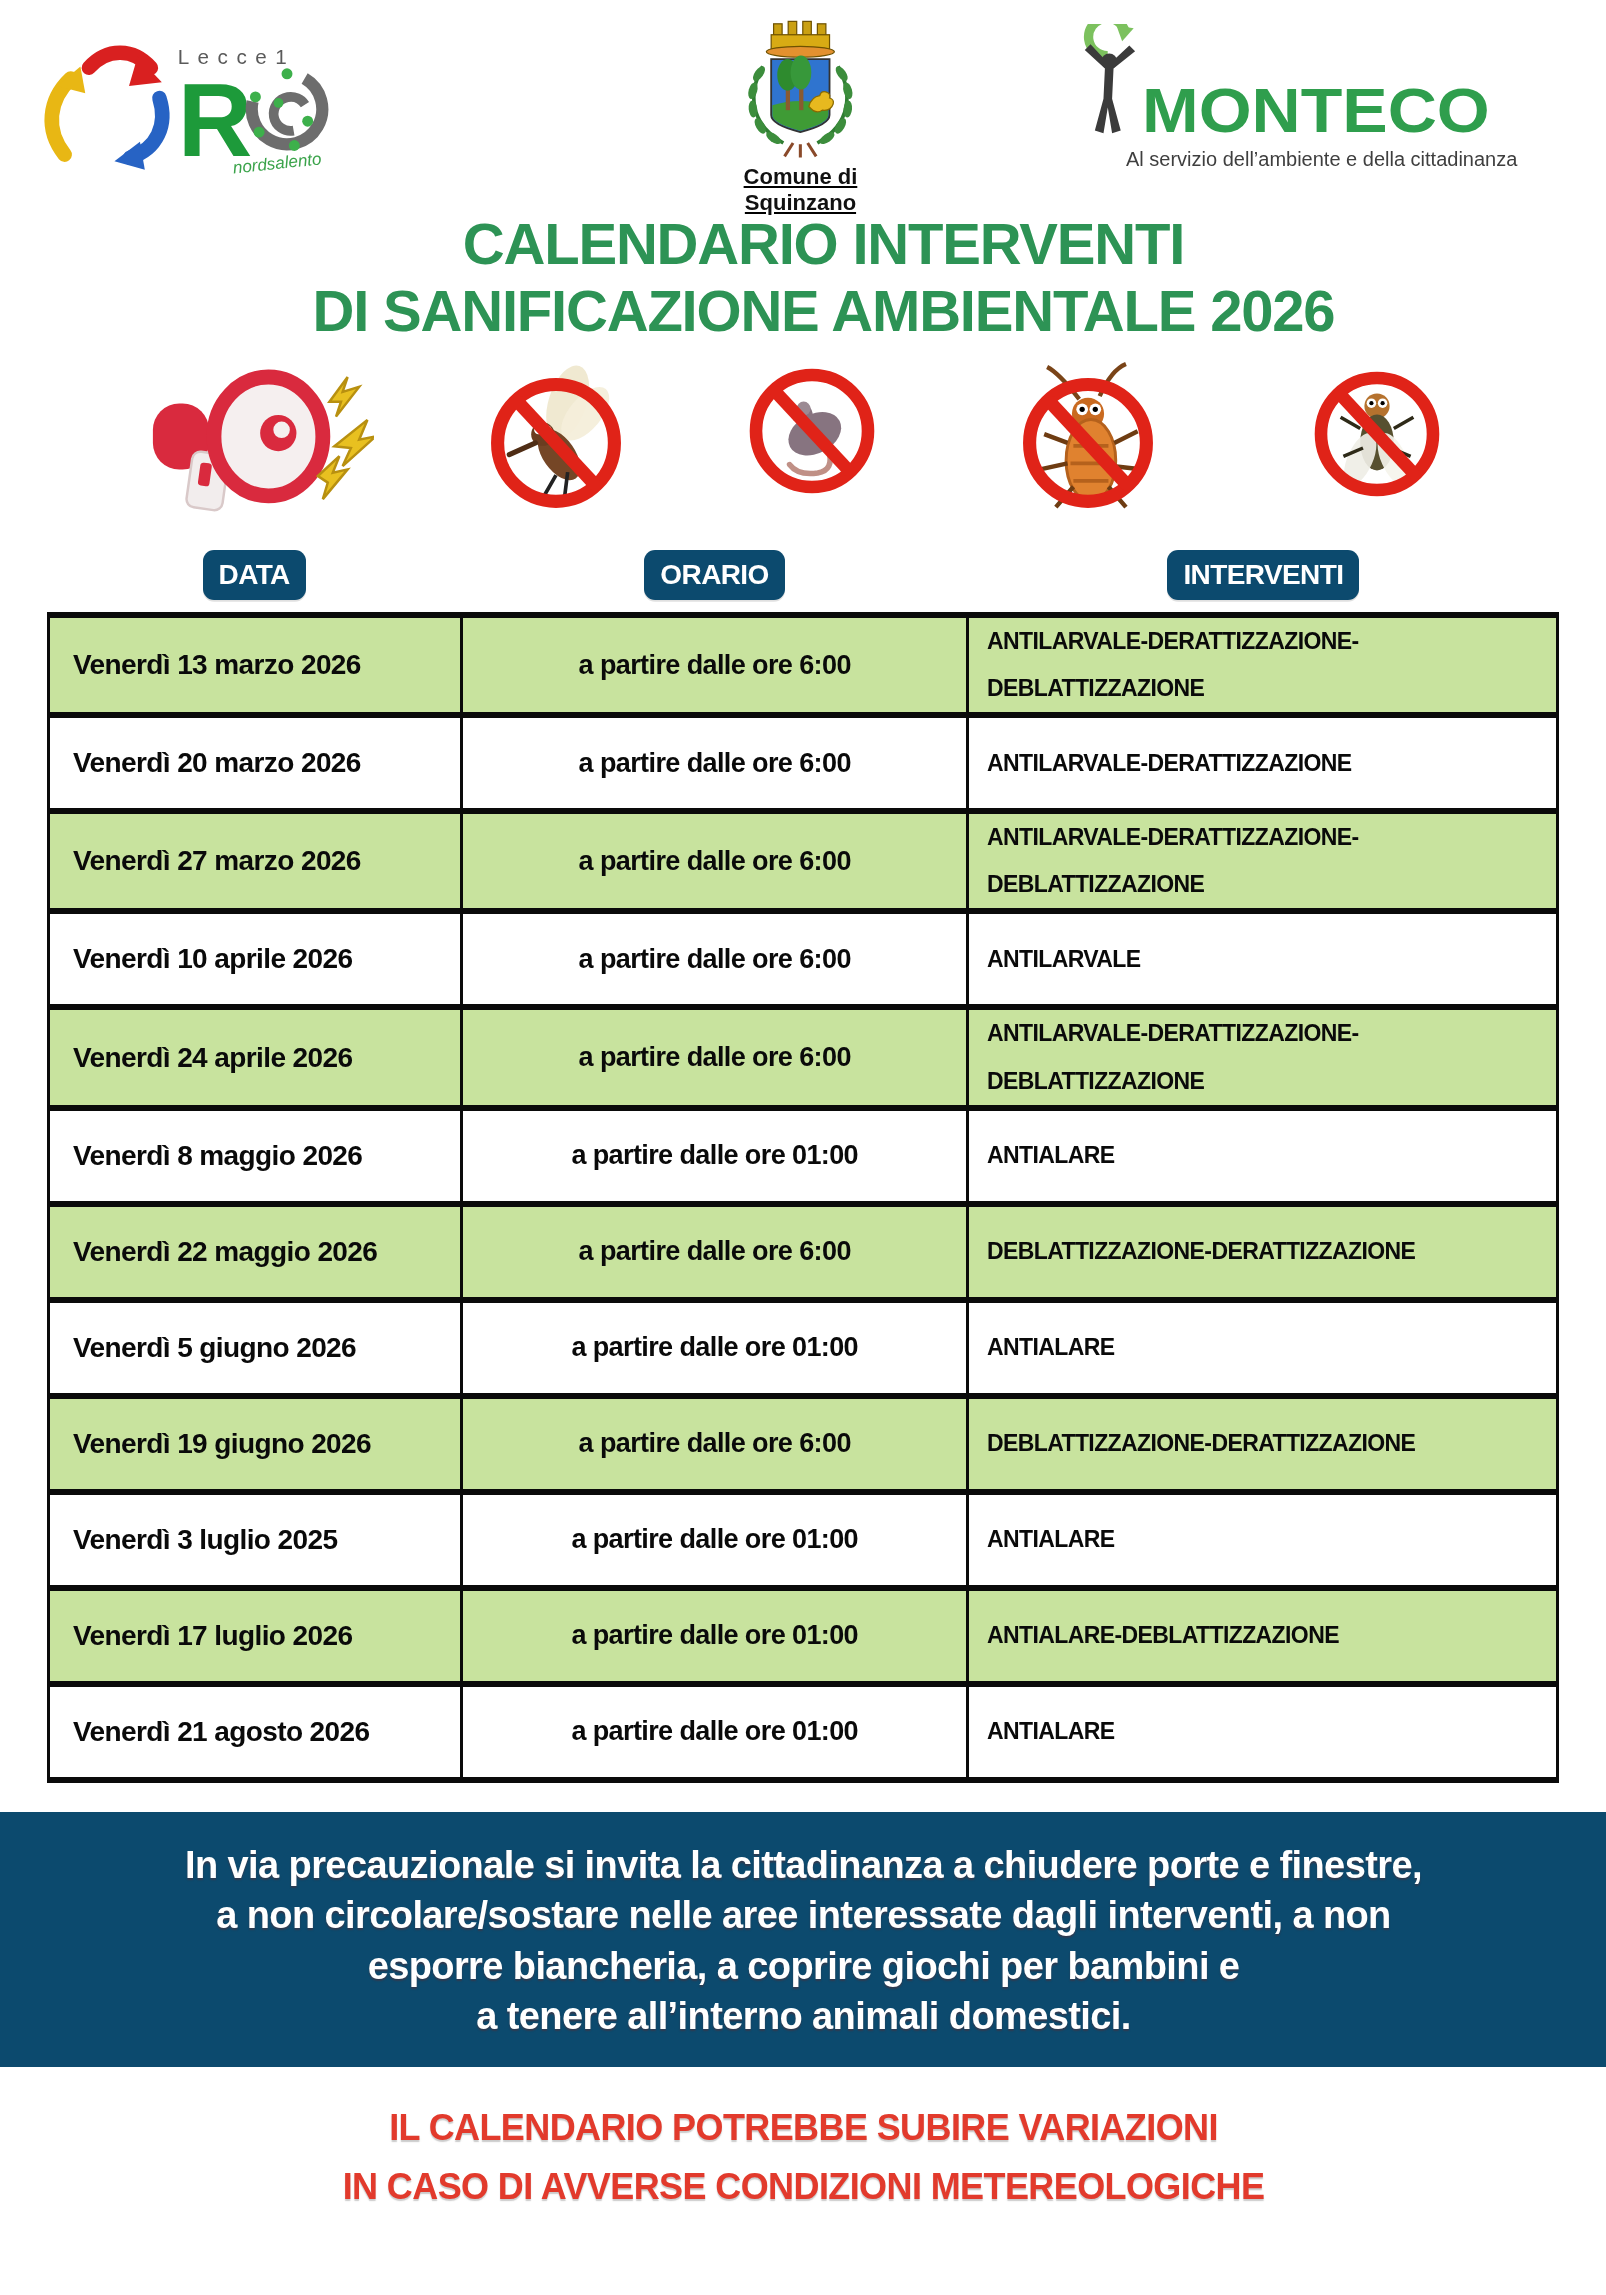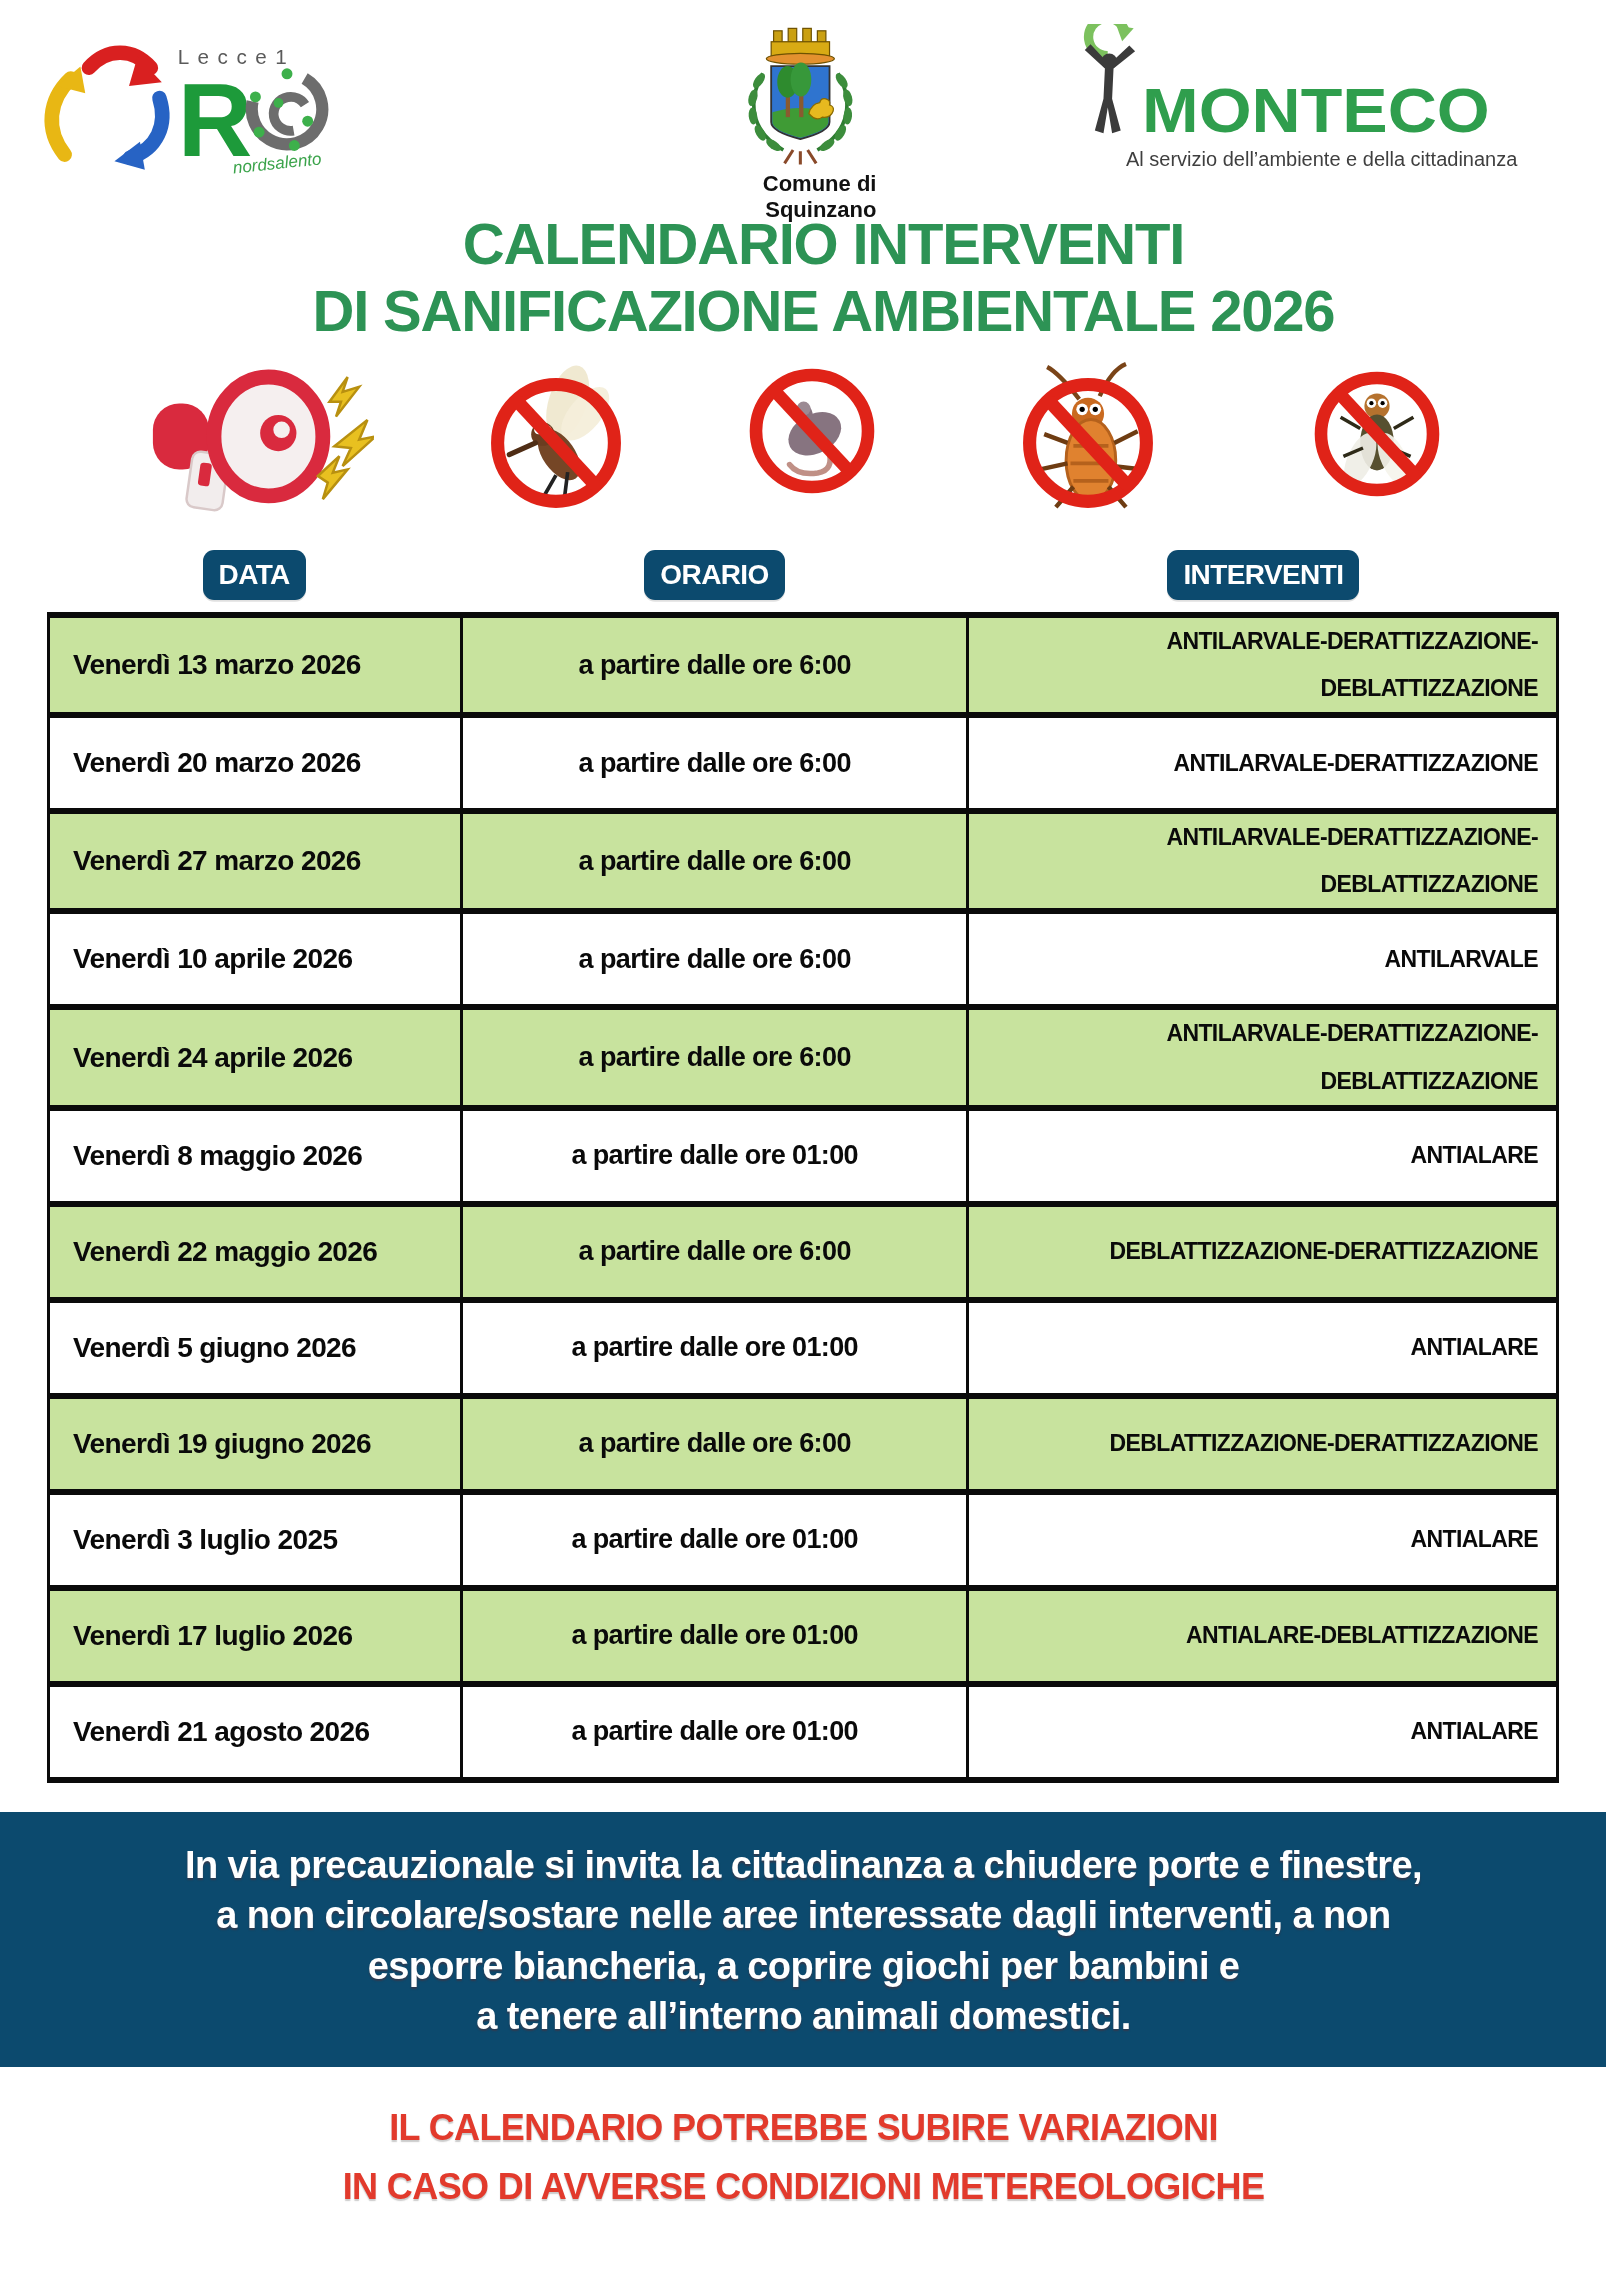--- a/index.html
+++ b/index.html
@@ -4,21 +4,21 @@
 <style>
   * { margin:0; padding:0; box-sizing:border-box; }
   html,body { background:#ffffff; }
   .page {
     position:relative; width:1607px; height:2295px; background:#fff;
     font-family:"Liberation Sans", sans-serif; overflow:hidden;
   }
   
   .header { position:relative; height:194px; }
   .aro-logo { position:absolute; left:33px; top:30px; }
-  .comune { position:absolute; left:50%; top:15px; transform:translateX(-52%); text-align:right; }
+  .comune { position:absolute; left:50%; top:8px; transform:translateX(-52%); text-align:center;text-decoration:underline; }
   .comune-caption { font-size:22px; font-weight:bold; color:#111; line-height:1.15; margin-top:2.4px; }
   .monteco { position:absolute; right:46px; top:24px; width:486px; }
   .monteco-top { display:flex; align-items:flex-end; }
   .monteco-name { font-size:63px; font-weight:bold; color:#2f9e4d; letter-spacing:0px; line-height:0.9;
                   transform:scaleX(1.08); transform-origin:left bottom; }
   .monteco-tagline { font-size:20px; color:#3f3f3f; margin-top:8.5px; margin-left:51px; letter-spacing:0px; }
   
   .title { margin-top:16px; text-align:center; color:#2d9355; font-weight:bold;
            font-size:58px; line-height:1.16; letter-spacing:-1.2px;padding-left:40px; }
   
@@ -36,21 +36,21 @@
   .badge { background:#0c4a6e; color:#fff; font-weight:bold; font-size:28px; letter-spacing:-0.6px;
            border-radius:11px; padding:11px 16px; line-height:1; box-shadow:0 1.8px 0 rgba(0,0,0,.12); }
   
   table.cal { width:1512px; margin:12px 0 0 47px; border-collapse:collapse; }
   table.cal td { border:3px solid #0a0a0a; border-top-width:6px; border-bottom-width:6px;
                  height:96px; vertical-align:middle; color:#0a0a0a; }
   table.cal tr:nth-child(odd) td { background:#c8e39e; }
   table.cal tr:nth-child(even) td { background:#ffffff; }
   td.c-date { width:27.4%; font-size:28px; font-weight:bold; padding-left:23px; letter-spacing:-0.6px; }
   td.c-time { width:33.5%; font-size:27px; font-weight:bold; text-align:center; letter-spacing:-0.6px; }
-  td.c-int  { width:39.1%; font-size:23px; font-weight:bold; text-align:right;
+  td.c-int  { width:39.1%; font-size:23px; font-weight:bold; text-align:left;
               line-height:2.05; padding:0 18px; letter-spacing:-0.6px; }
   
   .banner { margin-top:29px; width:1607px; background:#0c4a6e; color:#fff; text-align:center;
             padding:28px 24px 25.5px 24px; }
   .banner div { font-size:38px; font-weight:bold; line-height:1.33; letter-spacing:-0.6px;
                 text-shadow:0 1.8px 1.8px rgba(120,30,20,.35); }
   
   .warning { margin-top:32px; text-align:center; color:#e23a2c; font-weight:bold;
              font-size:36px; line-height:1.62; letter-spacing:-0.6px;
              text-shadow:0 1.8px 1.2px rgba(160,160,160,.55); }

